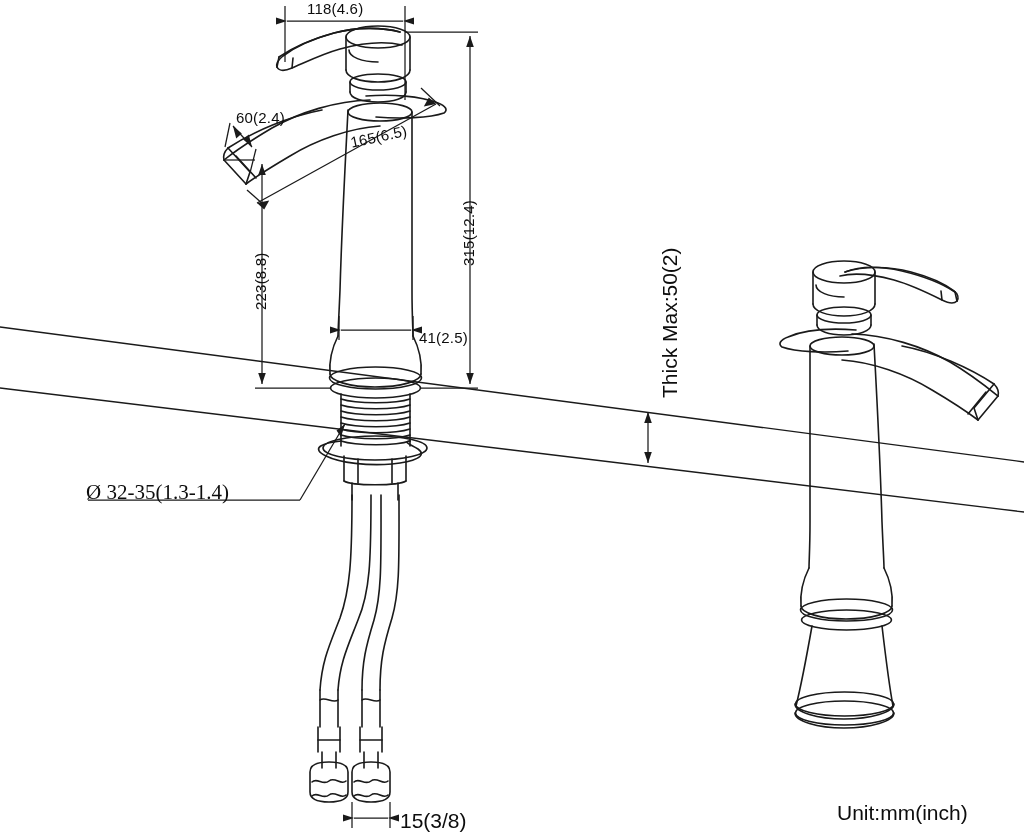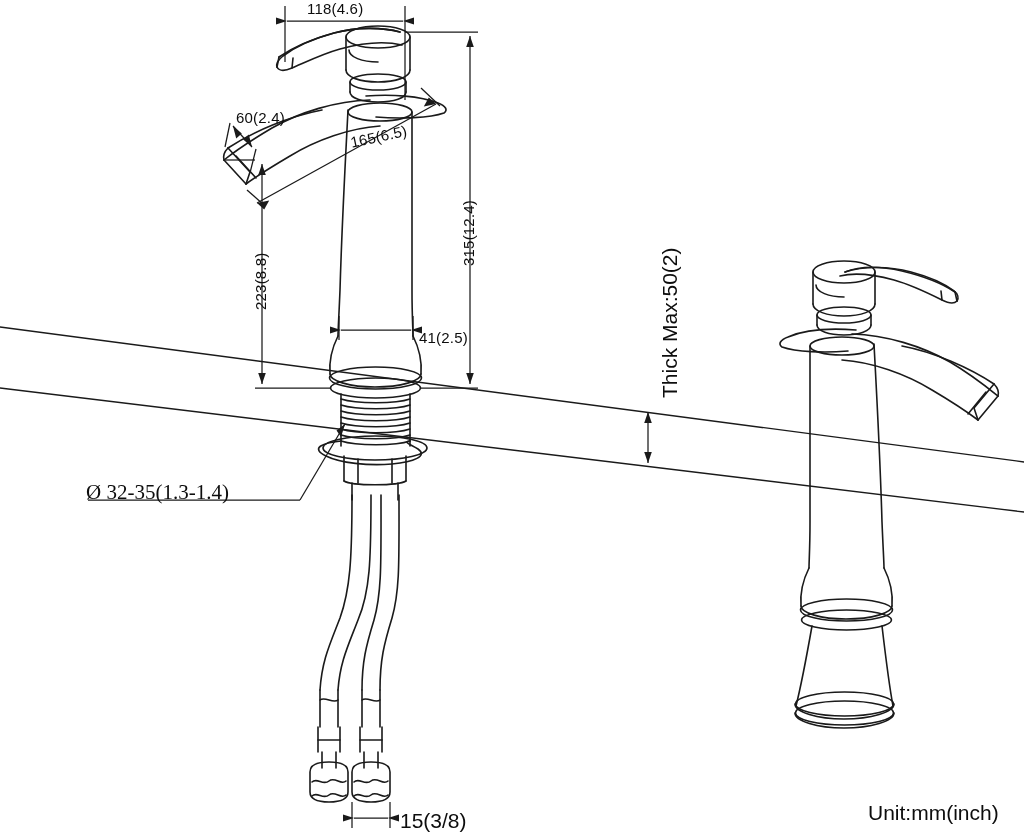--- a/index.html
+++ b/index.html
@@ -298,15 +298,15 @@
 
   <div class="lbl dim" style="left:419px;top:330px;">41(2.5)</div>
 
   <div class="lbl big rot90" style="left:659px;top:398px;">Thick Max:50(2)</div>
 
   <div class="lbl big" style="left:400px;top:810px;">15(3/8)</div>
 
   <div class="lbl big" style="left:86px;top:482px;font-family:Liberation Serif, serif;">Ø 32-35(1.3-1.4)</div>
 
 
-  <div class="lbl big" style="left:868px;top:802px;">Unit:mm(inch)</div>
+  <div class="lbl big" style="left:837px;top:802px;">Unit:mm(inch)</div>
 
 </div>
 
 </body></html>

